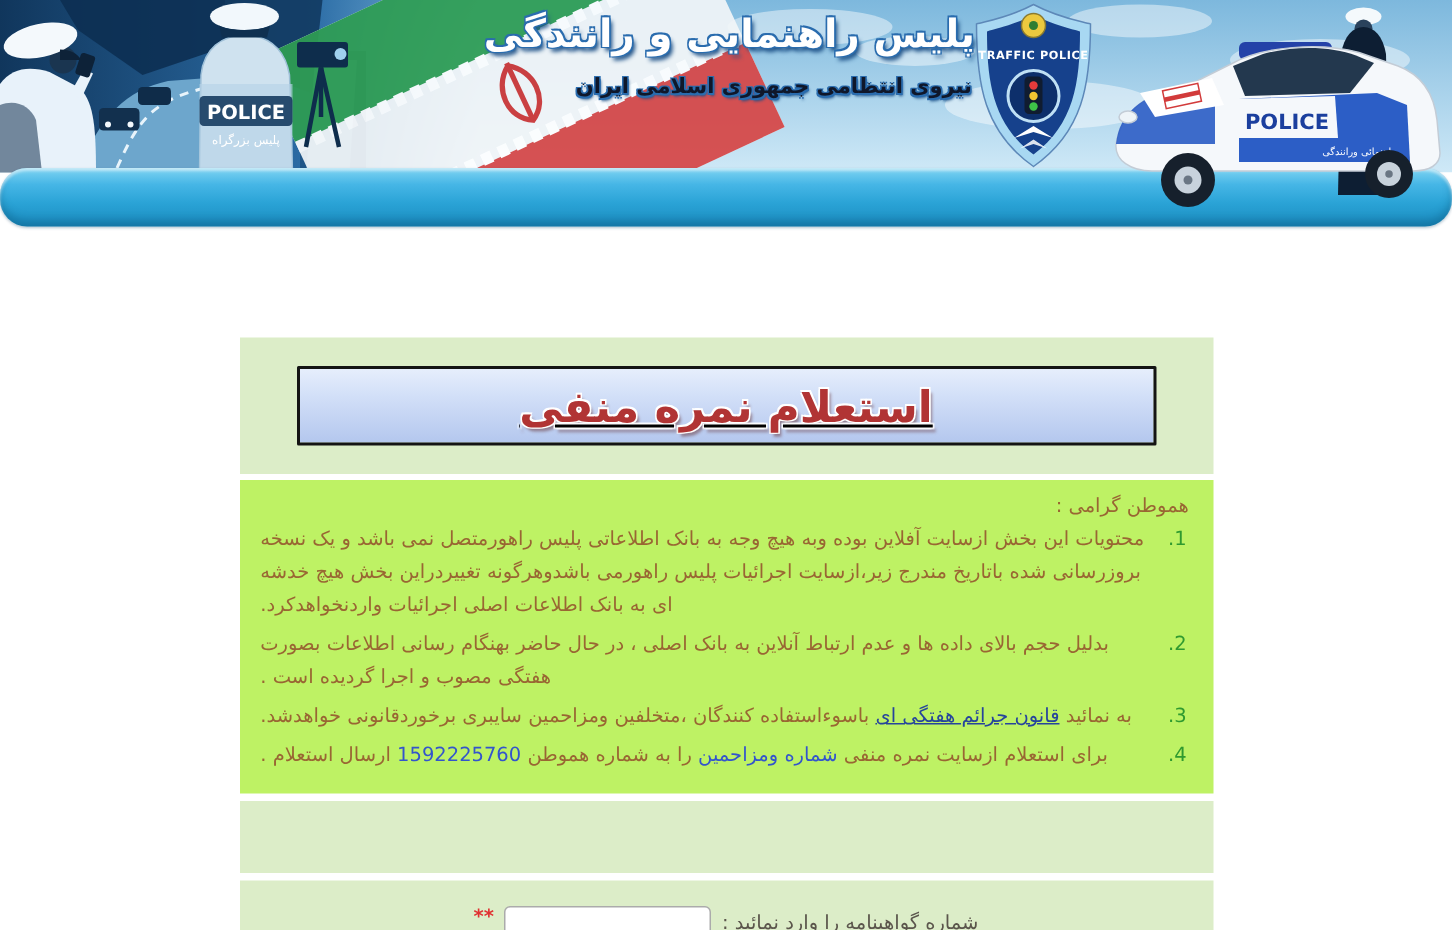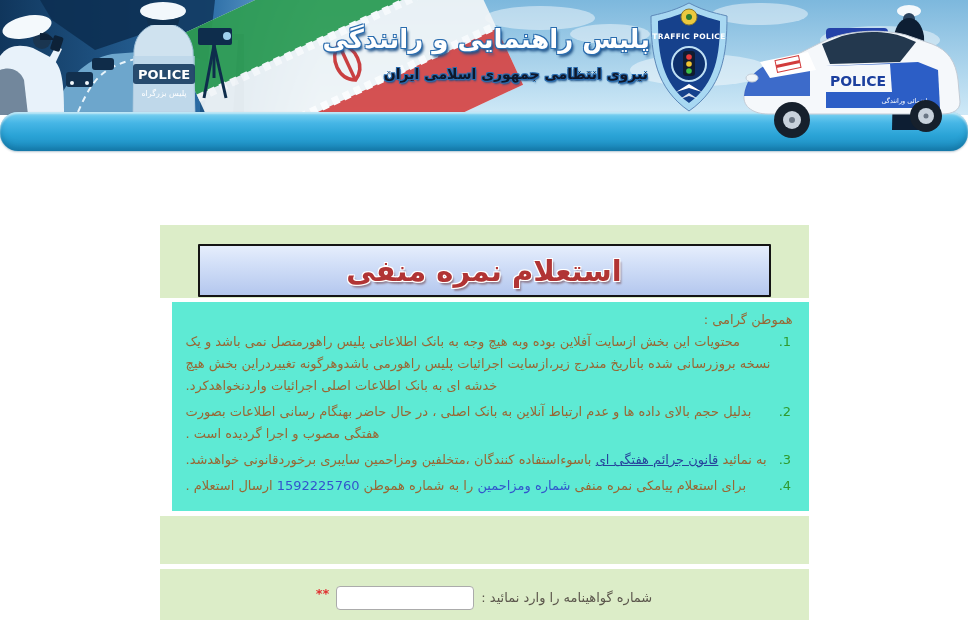--- a/index.html
+++ b/index.html
@@ -12,35 +12,35 @@
   .banner{position:absolute;top:0;left:0;width:968px;height:115px;overflow:hidden;}
   .banner svg{display:block;}
   .wave-bar{
     position:absolute;top:112px;left:0;width:968px;height:39px;z-index:2;
     border-radius:18px;
     background:linear-gradient(#7fd4f2 0%,#46b6e6 28%,#2aa3d6 60%,#1b8cc0 100%);
     box-shadow:inset 0 2px 2px rgba(255,255,255,.55), inset 0 -4px 6px rgba(10,90,130,.45), 0 1px 2px rgba(0,60,100,.3);
   }
   .car-layer{position:absolute;top:0;right:0;width:238px;height:152px;z-index:3;}
   .banner-titles{
-    position:absolute;top:24px;right:318px;z-index:4;text-align:right;direction:rtl;
+    position:absolute;top:8px;right:318px;z-index:4;text-align:right;direction:rtl;
   }
   .banner-title{
     margin:0;font-size:26px;font-weight:bold;color:#ffffff;letter-spacing:0;
     text-shadow:-1px -1px 0 #2a6cae,1px -1px 0 #2a6cae,-1px 1px 0 #2a6cae,1px 1px 0 #2a6cae,2px 3px 3px #1b4f86;
   }
   .banner-subtitle{
     margin:12px 2px 0 0;font-size:14px;font-weight:bold;color:#0f172a;
     text-shadow:-1px -1px 0 #2a6cae,1px -1px 0 #2a6cae,-1px 1px 0 #2a6cae,1px 1px 0 #2a6cae,1px 2px 2px #1b4f86;
   }
   
   .content{width:649px;margin:73px auto 0 auto;direction:rtl;}
   .section{background:#dcedc8;margin-bottom:4px;}
-  .section.list-bg{background:#5eead4;margin-bottom:5px;margin-left:12px;}
-  .title-section{height:73px;box-sizing:border-box;padding:19px 38px;}
+  .section.list-bg{background:#bef264;margin-bottom:5px;}
+  .title-section{height:91px;box-sizing:border-box;padding:19px 38px;text-decoration:underline;}
   .title-box{
     height:49px;border:2px solid #141414;border-radius:1px;
     background:linear-gradient(#e6eefc 0%,#d3e0f8 35%,#b4c7ee 100%);
     display:flex;align-items:center;justify-content:center;
   }
   .title-text{
     font-size:29px;font-weight:bold;color:#b13434;
     text-shadow:-1px -1px 0 #ffffff,1px -1px 0 #ffffff,-1px 1px 0 #ffffff,1px 1px 0 #ffffff,2px 3px 2px rgba(90,30,30,.45);
   }
   .list-section{padding:6px 0 10px 0;}
@@ -222,21 +222,21 @@
       <li>
         <span>محتویات این بخش ازسایت آفلاین بوده وبه هیچ وجه به بانک اطلاعاتی پلیس راهورمتصل نمی باشد و یک نسخه بروزرسانی شده باتاریخ مندرج زیر،ازسایت اجرائیات پلیس راهورمی باشدوهرگونه تغییردراین بخش هیچ خدشه ای به بانک اطلاعات اصلی اجرائیات واردنخواهدکرد.</span>
       </li>
       <li>
         <span>بدلیل حجم بالای داده ها و عدم ارتباط آنلاین به بانک اصلی ، در حال حاضر بهنگام رسانی اطلاعات بصورت هفتگی مصوب و اجرا گردیده است .</span>
       </li>
       <li>
         <span>به نمائید </span><a class="law-link">قانون جرائم هفتگی ای</a><span> باسوءاستفاده کنندگان ،متخلفین ومزاحمین سایبری برخوردقانونی خواهدشد.</span>
       </li>
       <li>
-        <span>برای استعلام پیامکی نمره منفی </span><span class="hl-blue">شماره ومزاحمین</span><span> را به شماره هموطن </span><span class="hl-blue">1592225760</span><span> ارسال استعلام .</span>
+        <span>برای استعلام ازسایت نمره منفی </span><span class="hl-blue">شماره ومزاحمین</span><span> را به شماره هموطن </span><span class="hl-blue">1592225760</span><span> ارسال استعلام .</span>
       </li>
     </ol>
   </div>
 
   <div class="section empty-section"></div>
 
   <div class="section form-section">
     <label class="form-label">شماره گواهینامه را وارد نمائید :</label>
     <input type="text" class="license-input" value="" style="">
     <span class="required">**</span>

